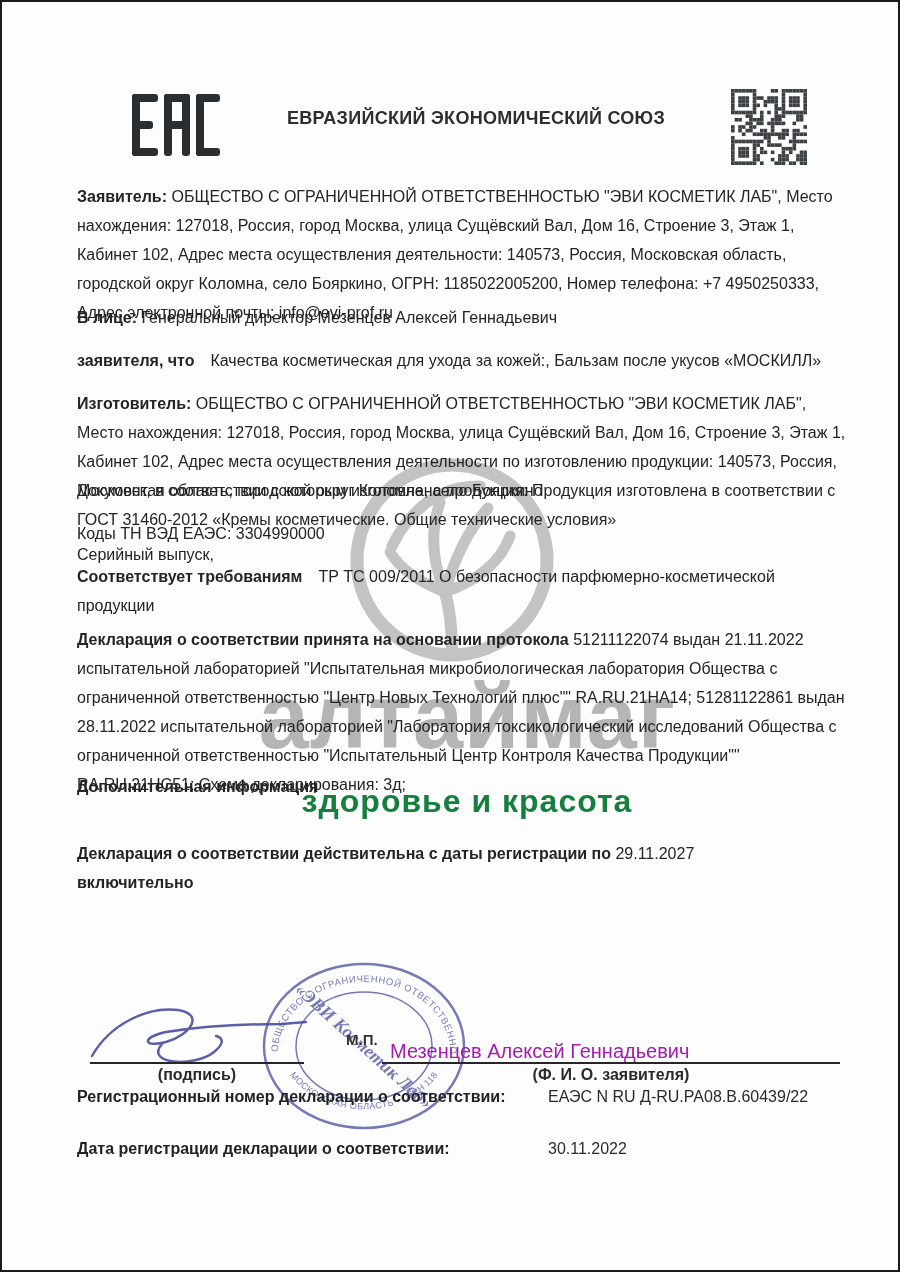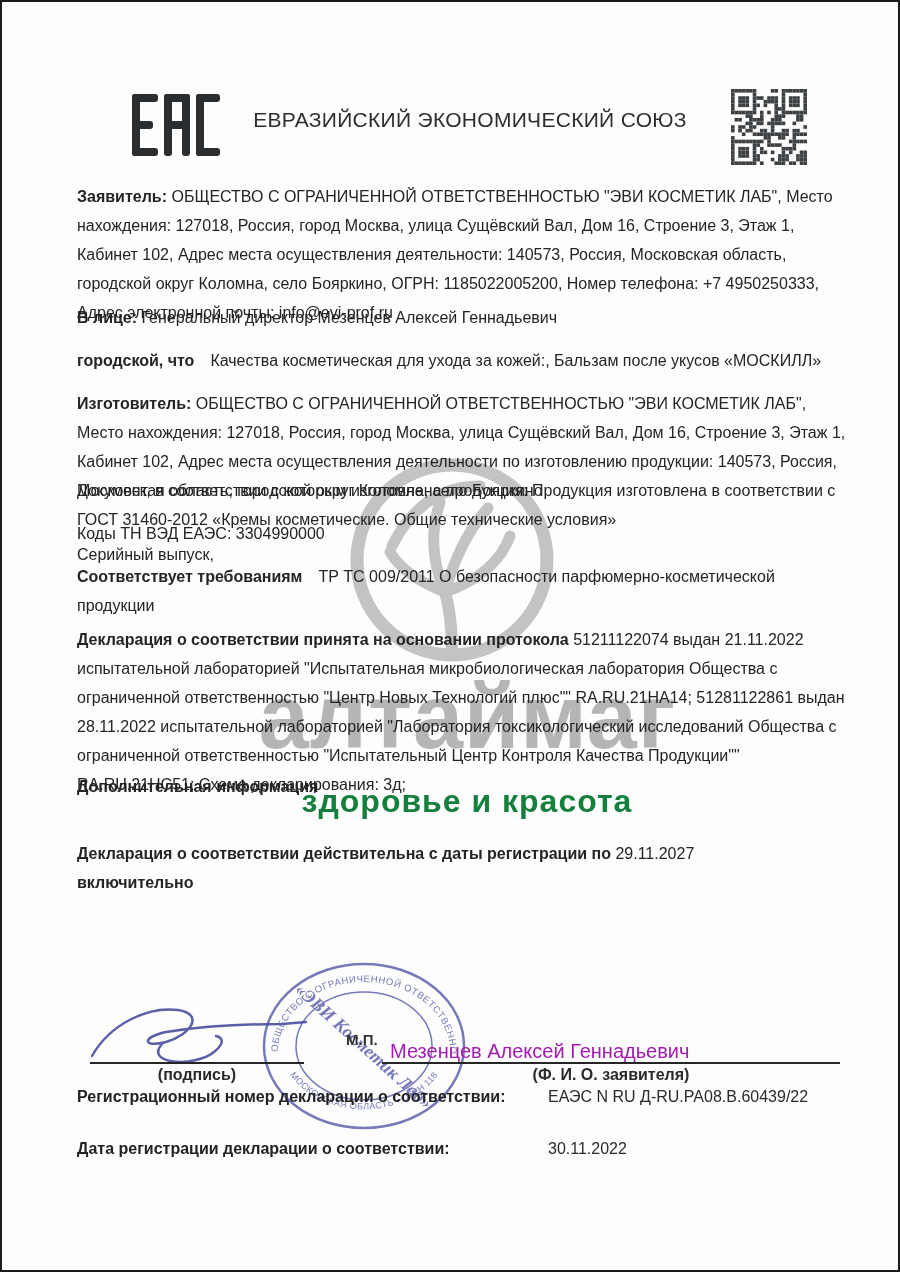--- a/index.html
+++ b/index.html
@@ -3,22 +3,22 @@
 <meta charset="utf-8">
 <style>
   html,body{margin:0;padding:0;background:#e9e9e9;}
   .page{
     position:relative;width:900px;height:1272px;background:#fdfdfd;
     font-family:"Liberation Sans",sans-serif;color:#242424;
     border:2px solid #1b1b1b;box-sizing:border-box;overflow:hidden;
   }
   
   .eac-logo{position:absolute;left:130px;top:92px;width:88px;height:62px;fill:#2b2e31;}
-  .title{position:absolute;left:218px;width:500px;text-align:center;
-         font-weight:400;font-size:21px;color:#2e2e2e;letter-spacing:.3px;}
+  .title{position:absolute;left:224px;width:500px;text-align:center;
+         font-weight:700;font-size:18px;color:#2e2e2e;letter-spacing:.3px;}
   .title.t1{top:106px;}
   .title.t2{top:139px;}
   .qr{position:absolute;left:729px;top:87px;width:76px;height:76px;fill:#3c4043;}
   
   .para{position:absolute;left:75px;width:772px;font-size:16px;line-height:29px;color:#242424;}
   .b{font-weight:700;}
   .gap{display:inline-block;width:16px;}
   
   .wm-logo{position:absolute;left:340px;top:448px;width:220px;height:220px;
            stroke:#b9b9b9;fill:none;opacity:.85;}
@@ -311,21 +311,21 @@
       <rect x="57.90" y="72.38" width="3.62" height="3.62"></rect>
       <rect x="61.52" y="72.38" width="3.62" height="3.62"></rect>
       <rect x="68.76" y="72.38" width="3.62" height="3.62"></rect>
       <rect x="72.38" y="72.38" width="3.62" height="3.62"></rect>
     </svg>
 
   <div class="para" style="top:180px"><span class="b">Заявитель:</span><span> ОБЩЕСТВО С ОГРАНИЧЕННОЙ ОТВЕТСТВЕННОСТЬЮ "ЭВИ КОСМЕТИК ЛАБ", Место нахождения: 127018, Россия, город Москва, улица Сущёвский Вал, Дом 16, Строение 3, Этаж 1, Кабинет 102, Адрес места осуществления деятельности: 140573, Россия, Московская область, городской округ Коломна, село Бояркино, ОГРН: 1185022005200, Номер телефона: +7 4950250333, Адрес электронной почты: info@evi-prof.ru</span></div>
 
   <div class="para" style="top:301px"><span class="b">В лице:</span><span> Генеральный директор Мезенцев Алексей Геннадьевич</span></div>
 
-  <div class="para" style="top:344px"><span class="b">городской, что</span><span class="gap"></span><span>Качества косметическая для ухода за кожей:, Бальзам после укусов «МОСКИЛЛ»</span></div>
+  <div class="para" style="top:344px"><span class="b">заявителя, что</span><span class="gap"></span><span>Качества косметическая для ухода за кожей:, Бальзам после укусов «МОСКИЛЛ»</span></div>
 
   <div class="para" style="top:387px"><span class="b">Изготовитель:</span><span> ОБЩЕСТВО С ОГРАНИЧЕННОЙ ОТВЕТСТВЕННОСТЬЮ "ЭВИ КОСМЕТИК ЛАБ", Место нахождения: 127018, Россия, город Москва, улица Сущёвский Вал, Дом 16, Строение 3, Этаж 1, Кабинет 102, Адрес места осуществления деятельности по изготовлению продукции: 140573, Россия, Московская область, городской округ Коломна, село Бояркино</span></div>
 
   <div class="para" style="top:474px">Документ, в соответствии с которым изготовлена продукция: Продукция изготовлена в соответствии с ГОСТ 31460-2012 «Кремы косметические. Общие технические условия»</div>
   <div class="para" style="top:517px">Коды ТН ВЭД ЕАЭС: 3304990000</div>
   <div class="para" style="top:538px">Серийный выпуск,</div>
 
   <div class="para" style="top:560px"><span class="b">Соответствует требованиям</span><span class="gap"></span><span>ТР ТС 009/2011 О безопасности парфюмерно-косметической продукции</span></div>
 
   <div class="para" style="top:623px"><span class="b">Декларация о соответствии принята на основании протокола</span><span> 51211122074 выдан 21.11.2022 испытательной лабораторией "Испытательная микробиологическая лаборатория Общества с ограниченной ответственностью "Центр Новых Технологий плюс"" RA.RU.21НА14; 51281122861 выдан 28.11.2022  испытательной лабораторией "Лаборатория токсикологический исследований Общества с ограниченной ответственностью "Испытательный Центр Контроля Качества Продукции"" RA.RU.21НС51; Схема декларирования: 3д;</span></div>

